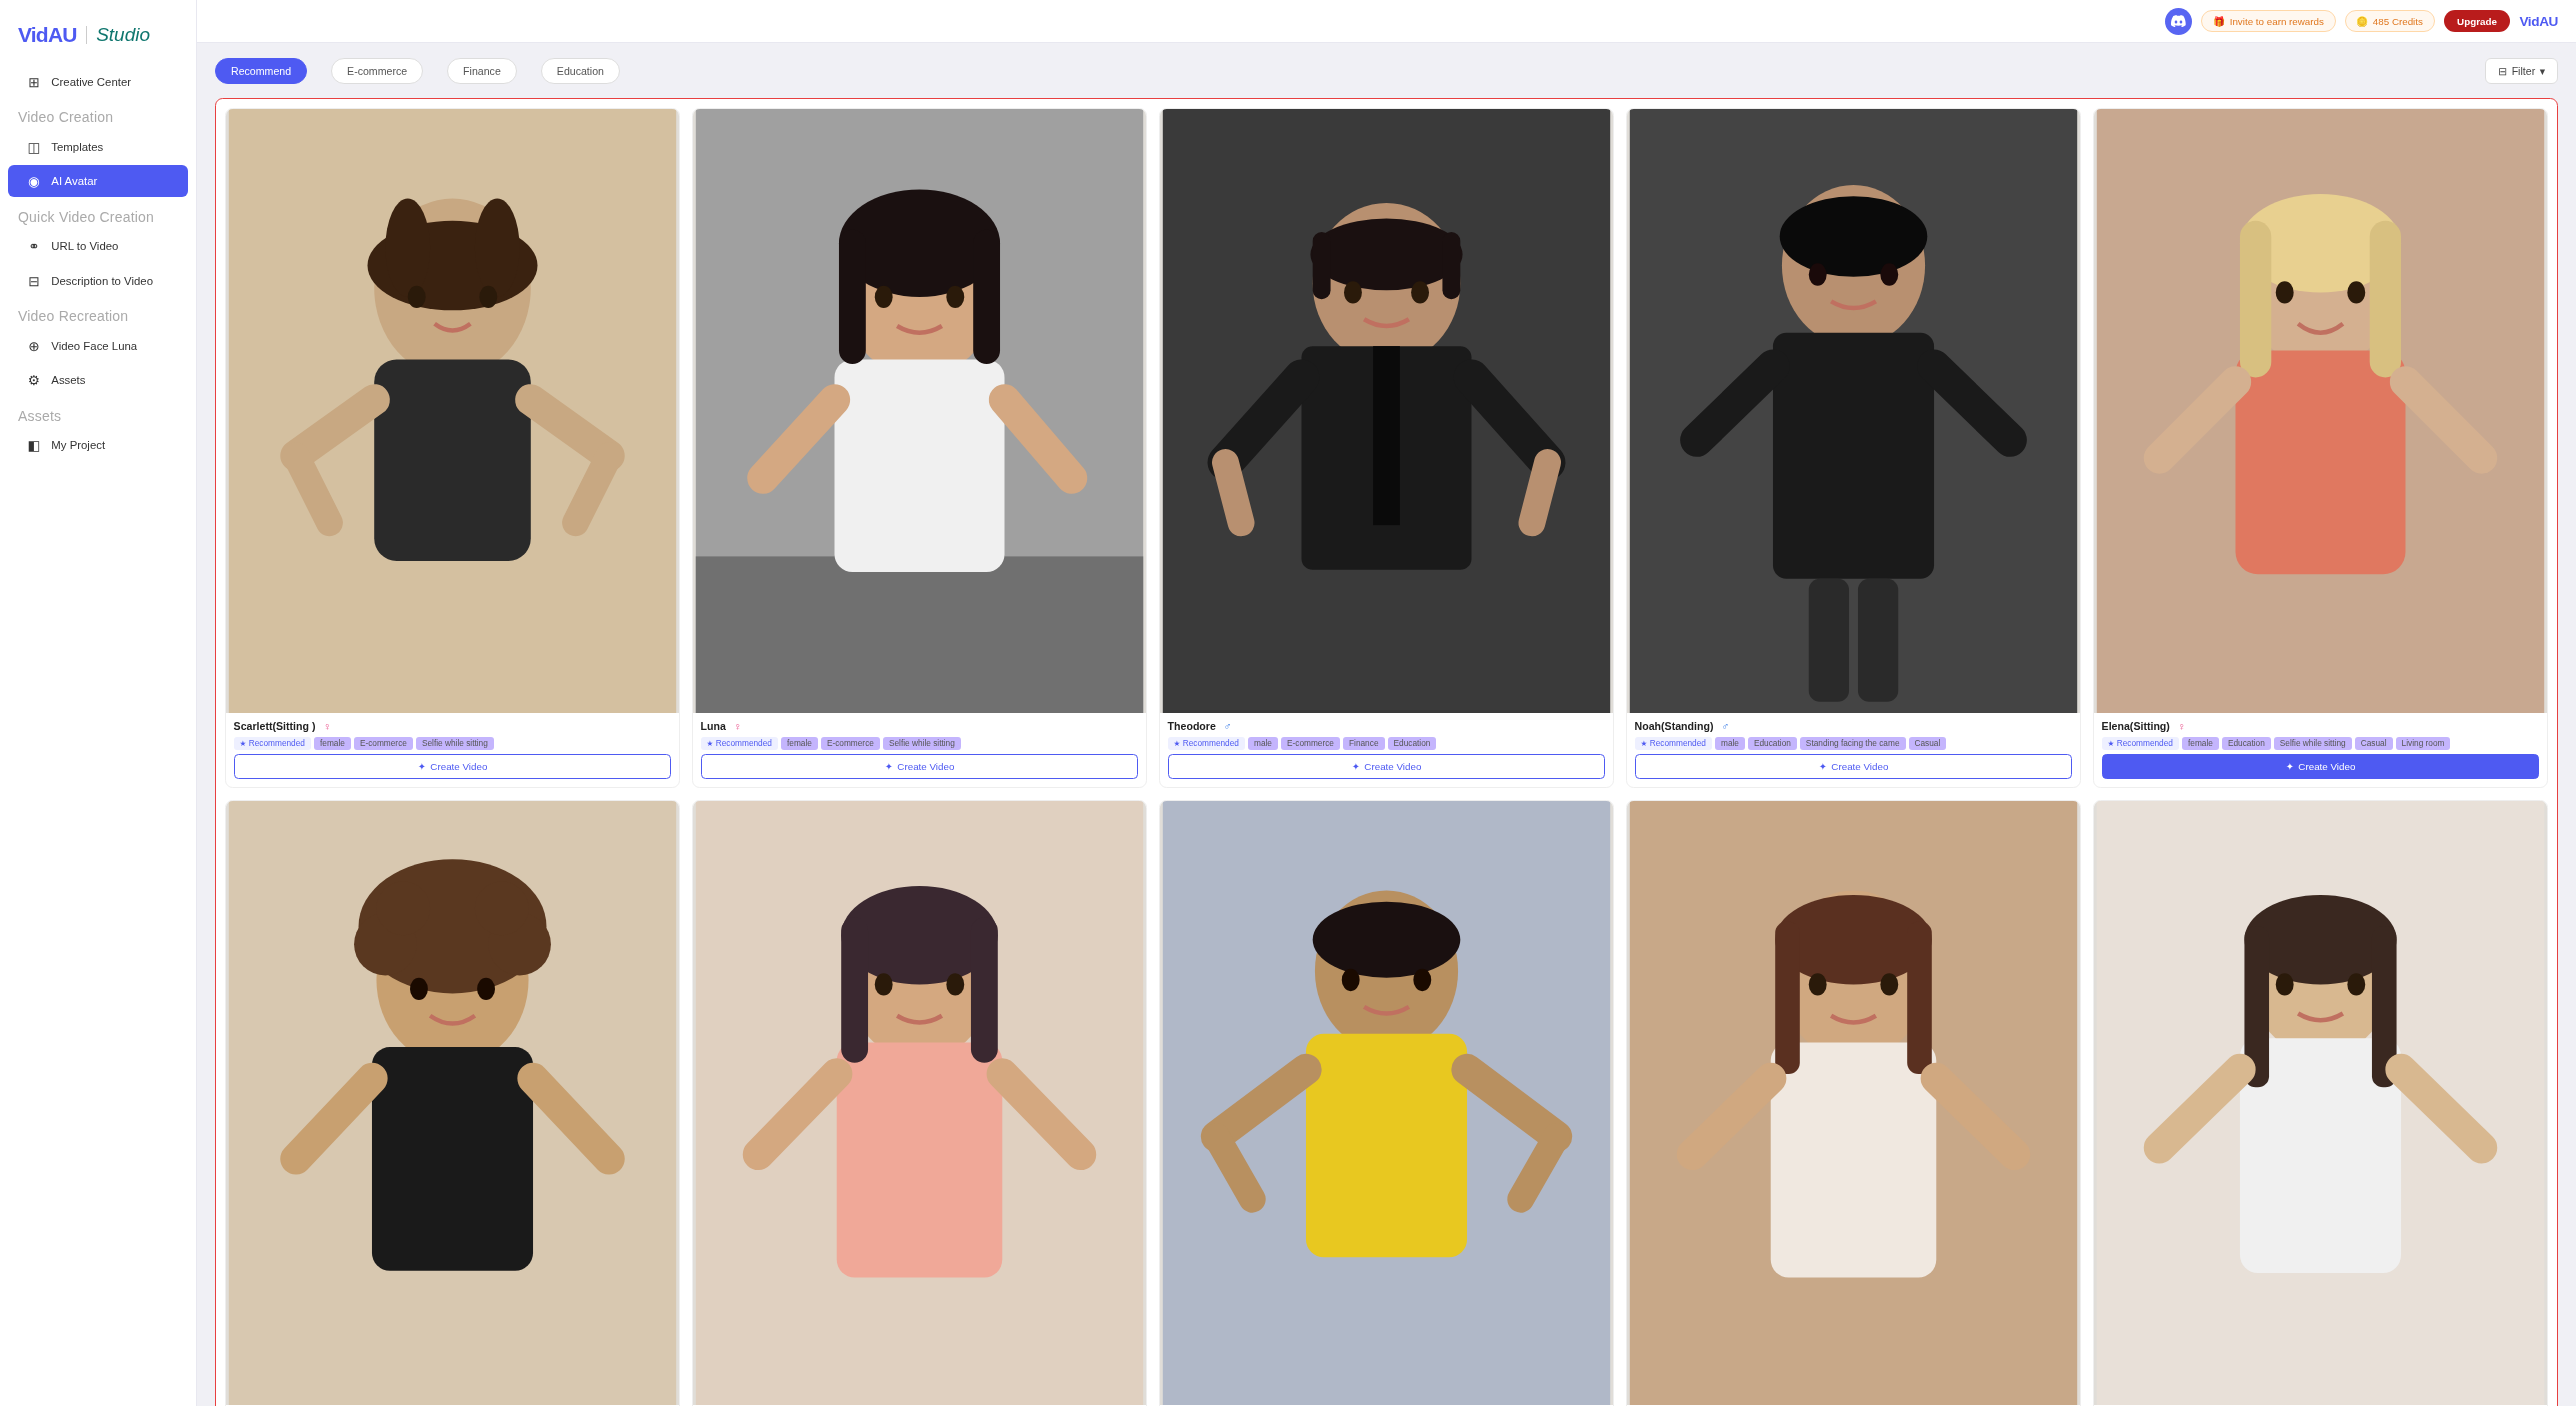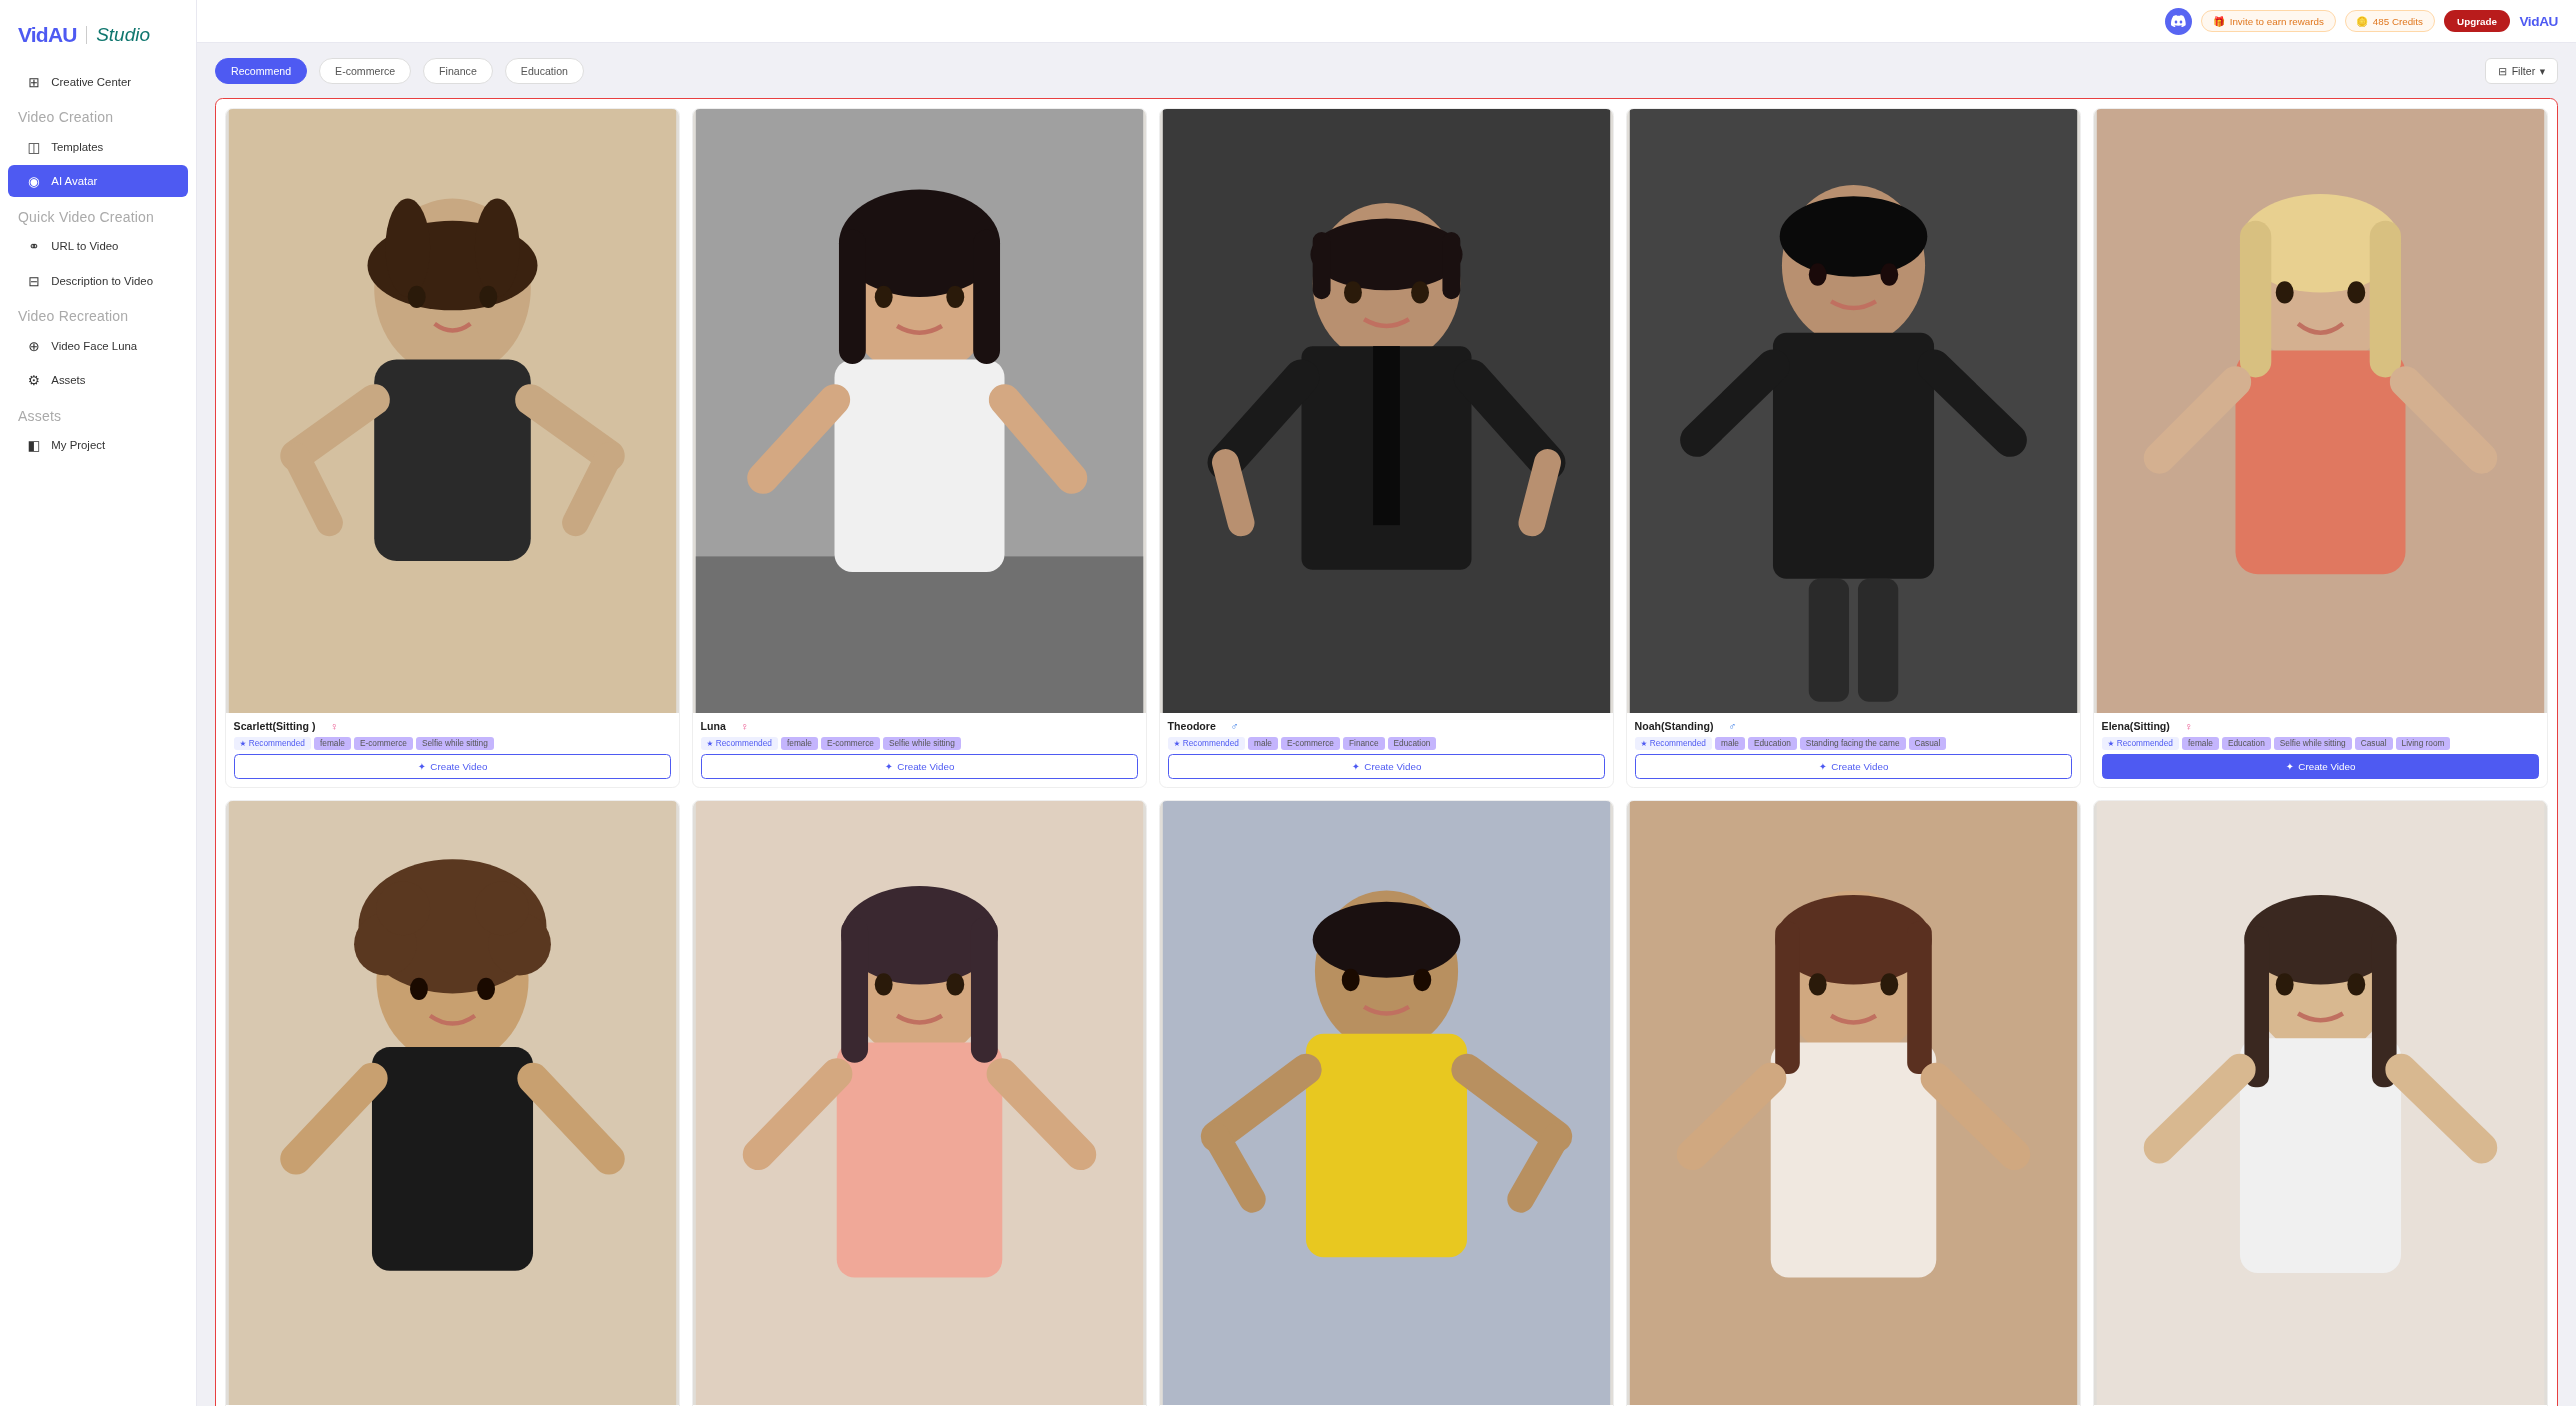--- a/index.html
+++ b/index.html
@@ -147,21 +147,21 @@
 
     
     .filter-bar {
       display: flex;
       align-items: center;
       justify-content: space-between;
       margin-bottom: 13.6px;
     }
     .filter-tabs {
       display: flex;
-      gap: 12px;
+      gap: 24px;
       justify-content: flex-end;
     }
     .filter-tab {
       padding: 6px 15px;
       border-radius: 15px;
       border: 1.1px solid #ddd;
       background: #fff;
       font-size: 10.6px;
       cursor: pointer;
       color: #555;
@@ -212,21 +212,21 @@
       overflow: hidden;
       position: relative;
     }
 
     .avatar-info {
       padding: 7.6px 7.6px 3px;
     }
     .avatar-name-row {
       display: flex;
       align-items: center;
-      gap: 15px;
+      gap: 8px;
       margin-bottom: 4.5px;
     }
     .avatar-name {
       font-size: 10.6px;
       font-weight: 600;
       color: #222;
     }
     .gender-icon {
       font-size: 10.6px;
     }

